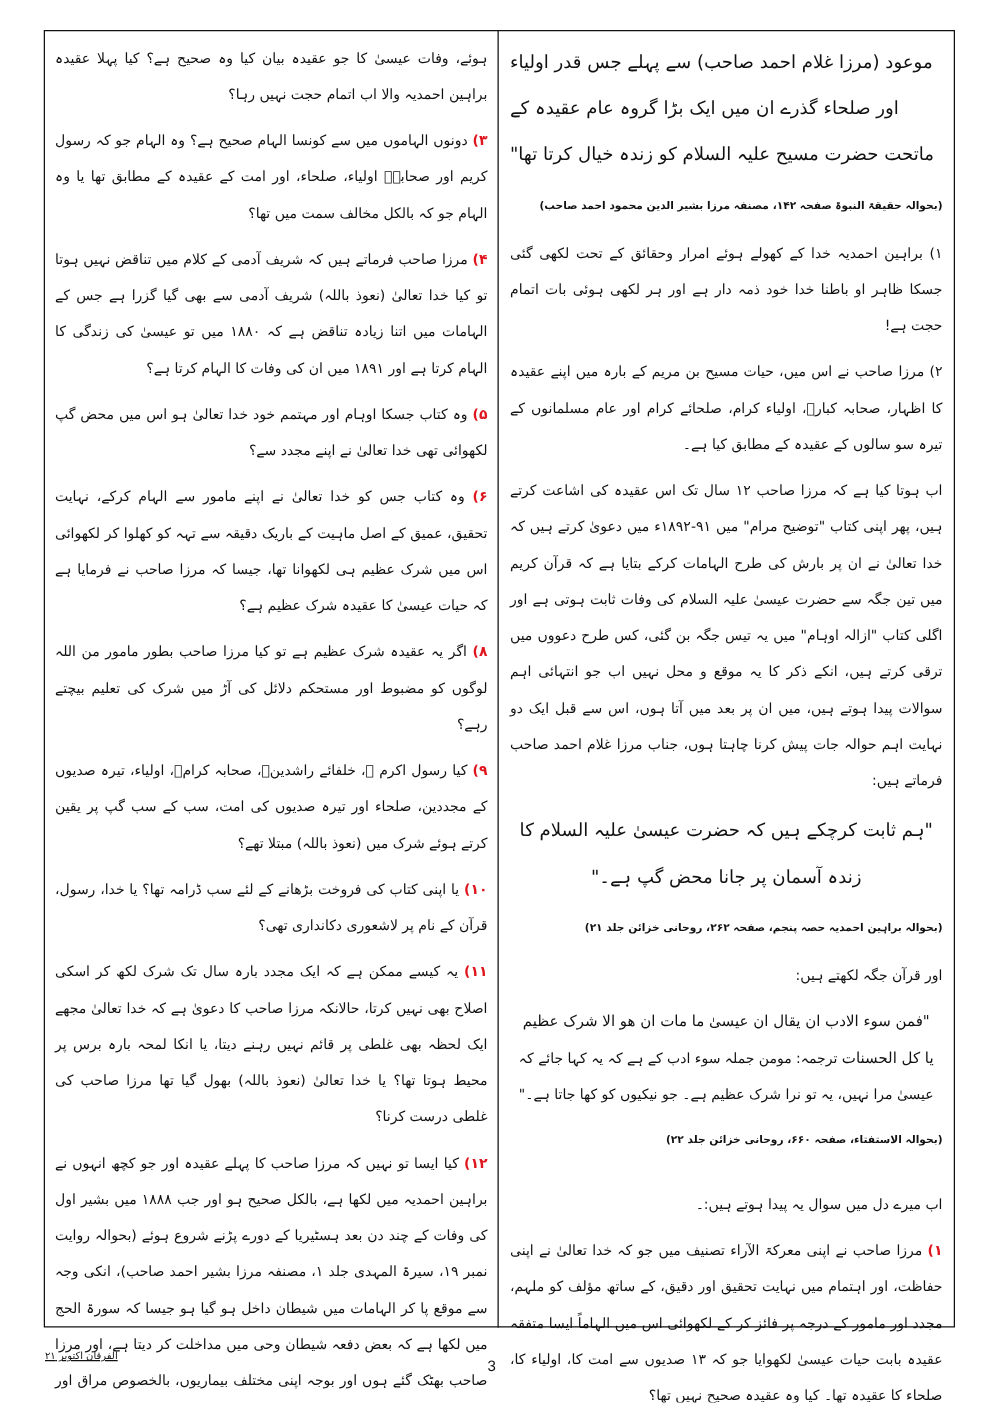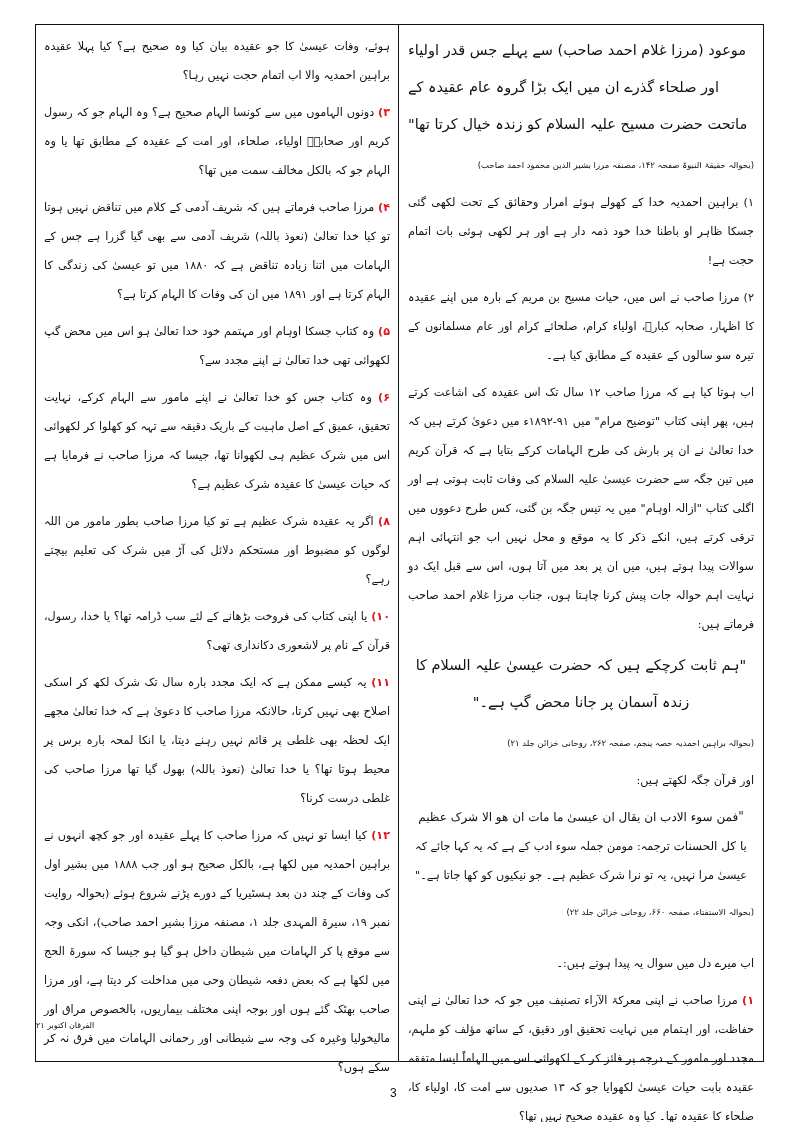--- a/index.html
+++ b/index.html
@@ -8,26 +8,26 @@
     .frame { position: absolute; left: 35px; top: 24px; width: 729px; height: 1038px;
              border: 1.5px solid #111; box-sizing: border-box; }
     .divider { position: absolute; left: 398px; top: 24px; width: 0; height: 1038px;
                border-left: 1.5px solid #111; }
     .col { position: absolute; top: 32px; direction: rtl; text-align: justify;
            font-size: 11.2px; line-height: 29px; }
     .col.right { left: 408px; width: 346px; }
     .col.left  { left: 44px;  width: 346px; }
     .p { margin: 0 0 8px 0; }
     .big { font-size: 14.5px; line-height: 37px; text-align: left; }
-    .cite { font-size: 8.5px; }
+    .cite { font-size: 8.5px; font-weight: bold; }
     .quote { text-align: center; padding: 0 6px; }
     .arabic { font-family: "DejaVu Serif", serif; font-size: 12px; }
     .num { color: #e0161e; font-weight: bold; }
     .gap { height: 14px; }
-    .footer-left { position: absolute; left: 36px; top: 1021px; font-size: 8px; direction: rtl; }
+    .footer-left { position: absolute; left: 36px; top: 1080px; font-size: 8px; direction: rtl; text-decoration: underline; }
     .footer-page { position: absolute; left: 390px; top: 1086px; font-size: 12px;
                    font-family: "Liberation Sans", sans-serif; }
   </style>
 </head>
 <body>
 
 <div class="frame"></div>
 <div class="divider"></div>
 
 <div class="col right">
@@ -79,20 +79,24 @@
   </p>
   <p class="p">
     <span class="num">۶)</span>
     <span>وہ کتاب جس کو خدا تعالیٰ نے اپنے مامور سے الہام کرکے، نہایت تحقیق، عمیق کے اصل ماہیت کے باریک دقیقہ سے تہہ کو کھلوا کر لکھوائی اس میں شرک عظیم ہی لکھوانا تھا، جیسا کہ مرزا صاحب نے فرمایا ہے کہ حیات عیسیٰ کا عقیدہ شرک عظیم ہے؟</span>
   </p>
   <p class="p">
     <span class="num">۸)</span>
     <span>اگر یہ عقیدہ شرک عظیم ہے تو کیا مرزا صاحب بطور مامور من اللہ لوگوں کو مضبوط اور مستحکم دلائل کی آڑ میں شرک کی تعلیم بیچتے رہے؟</span>
   </p>
   <p class="p">
+    <span class="num">۹)</span>
+    <span>کیا رسول اکرم ﷺ، خلفائے راشدینؓ، صحابہ کرامؓ، اولیاء، تیرہ صدیوں کے مجددین، صلحاء اور تیرہ صدیوں کی امت، سب کے سب گپ پر یقین کرتے ہوئے شرک میں (نعوذ باللہ) مبتلا تھے؟</span>
+  </p>
+  <p class="p">
     <span class="num">۱۰)</span>
     <span>یا اپنی کتاب کی فروخت بڑھانے کے لئے سب ڈرامہ تھا؟ یا خدا، رسول، قرآن کے نام پر لاشعوری دکانداری تھی؟</span>
   </p>
   <p class="p">
     <span class="num">۱۱)</span>
     <span>یہ کیسے ممکن ہے کہ ایک مجدد بارہ سال تک شرک لکھ کر اسکی اصلاح بھی نہیں کرتا، حالانکہ مرزا صاحب کا دعویٰ ہے کہ خدا تعالیٰ مجھے ایک لحظہ بھی غلطی پر قائم نہیں رہنے دیتا، یا انکا لمحہ بارہ برس پر محیط ہوتا تھا؟ یا خدا تعالیٰ (نعوذ باللہ) بھول گیا تھا مرزا صاحب کی غلطی درست کرنا؟</span>
   </p>
   <p class="p">
     <span class="num">۱۲)</span>
     <span>کیا ایسا تو نہیں کہ مرزا صاحب کا پہلے عقیدہ اور جو کچھ انہوں نے براہین احمدیہ میں لکھا ہے، بالکل صحیح ہو اور جب ۱۸۸۸ میں بشیر اول کی وفات کے چند دن بعد ہسٹیریا کے دورے پڑنے شروع ہوئے (بحوالہ روایت نمبر ۱۹، سیرۃ المہدی جلد ۱، مصنفہ مرزا بشیر احمد صاحب)، انکی وجہ سے موقع پا کر الہامات میں شیطان داخل ہو گیا ہو جیسا کہ سورۃ الحج میں لکھا ہے کہ بعض دفعہ شیطان وحی میں مداخلت کر دیتا ہے، اور مرزا صاحب بھٹک گئے ہوں اور بوجہ اپنی مختلف بیماریوں، بالخصوص مراق اور مالیخولیا وغیرہ کی وجہ سے شیطانی اور رحمانی الہامات میں فرق نہ کر سکے ہوں؟</span>

